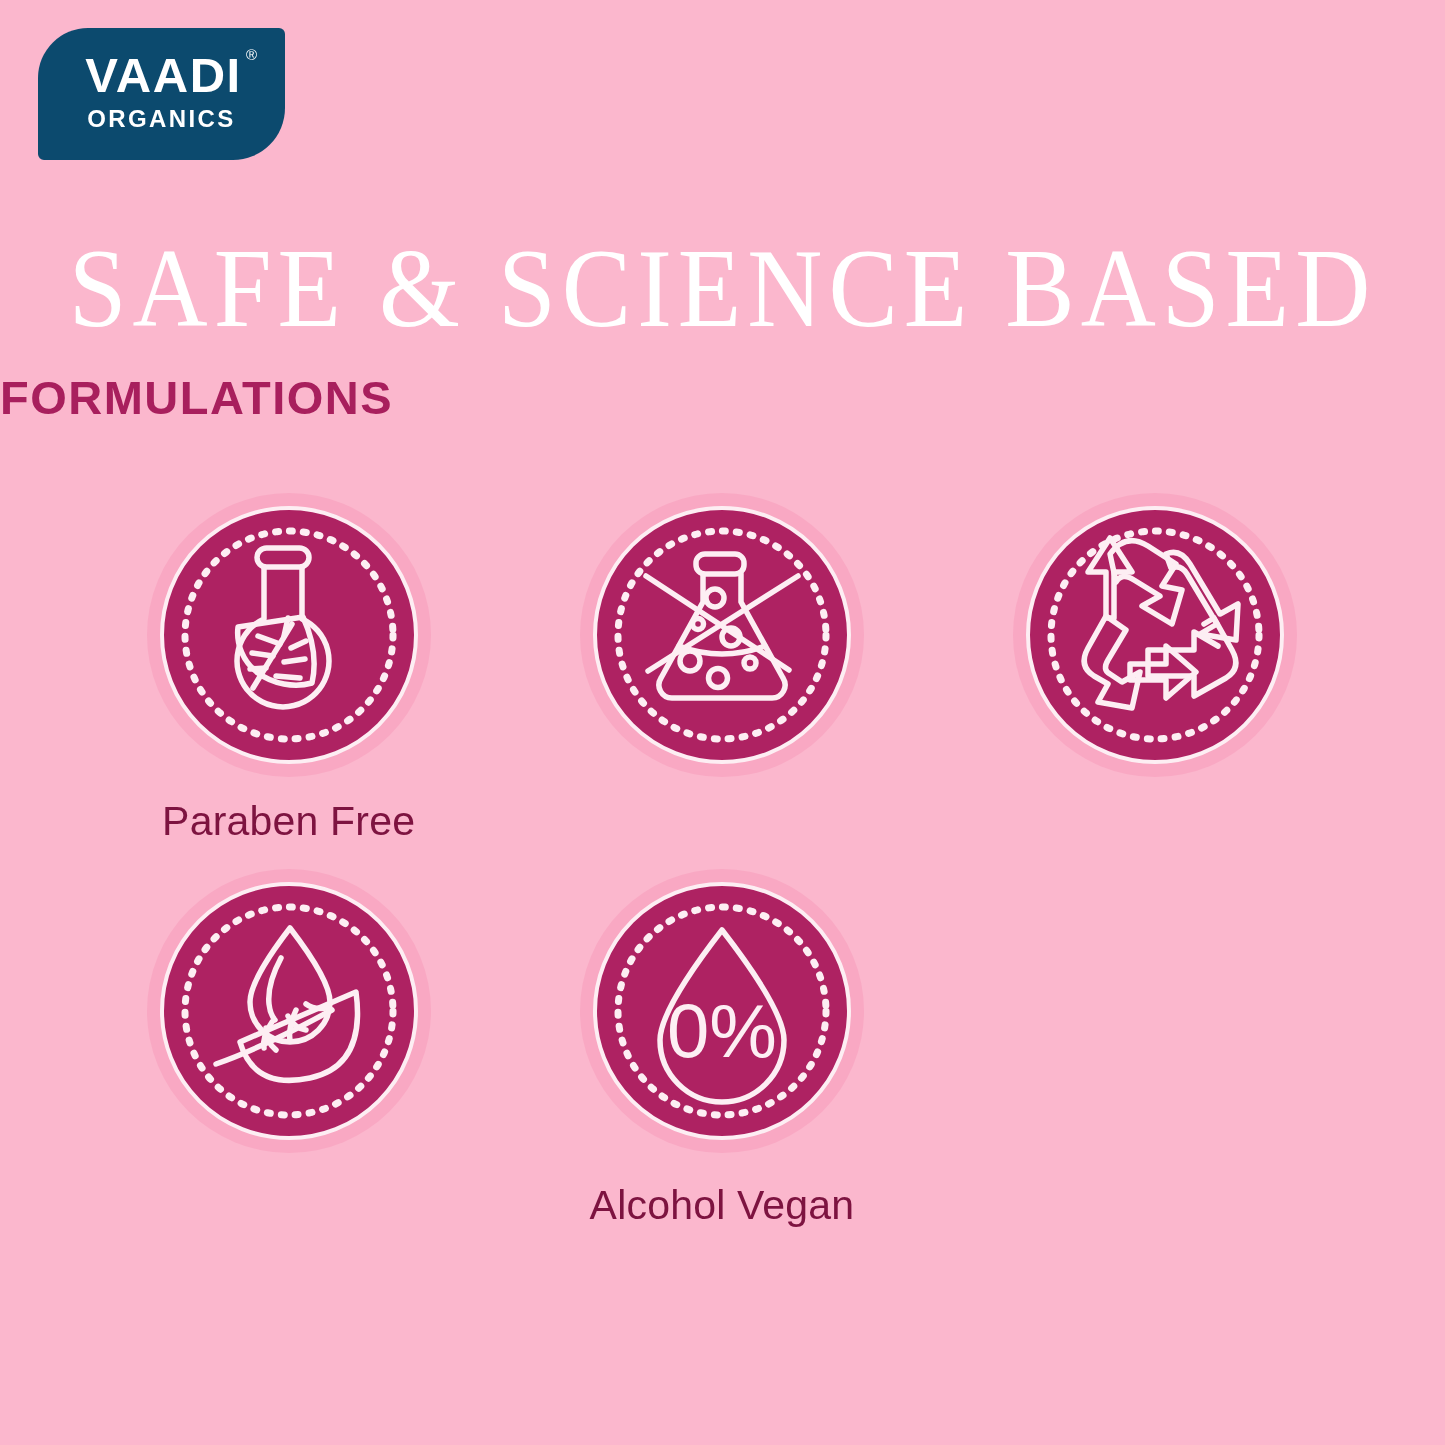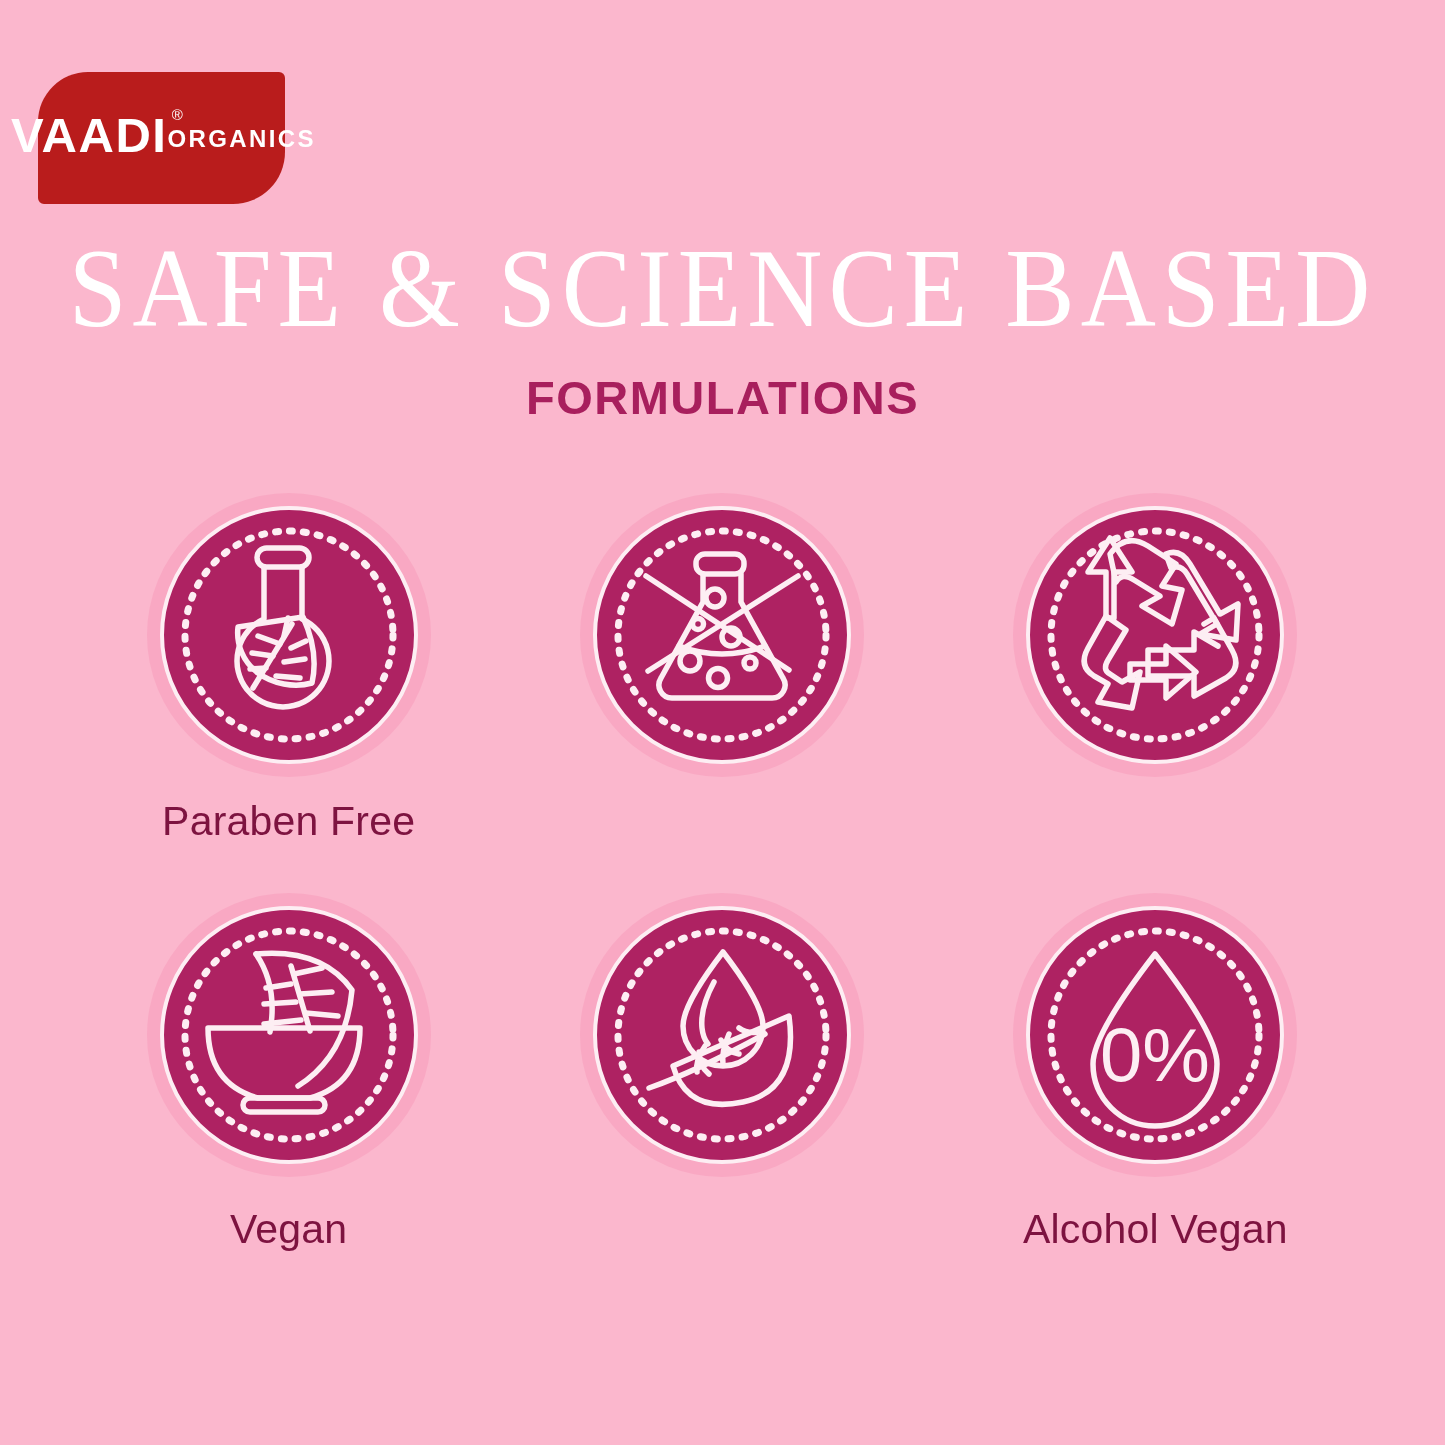--- a/index.html
+++ b/index.html
@@ -15,34 +15,33 @@
     position: relative;
   }
 
   
   .logo-badge {
     position: absolute;
     left: 38px;
     top: 28px;
     width: 247px;
     height: 132px;
-    background: #b91c1c;
+    background: #0c4a6e;
     border-radius: 46px 8px 8px 46px;
     -webkit-border-radius: 46px 8px 8px 46px;
     border-top-left-radius: 50px;
     border-top-right-radius: 6px;
     border-bottom-right-radius: 52px;
     border-bottom-left-radius: 6px;
     display: flex;
-    flex-direction: row;
+    flex-direction: column;
     align-items: center;
     justify-content: center;
     box-sizing: border-box;
     padding-bottom: 6px;
-    margin-top: 44px;
   }
   .logo-top {
     position: relative;
     color: #ffffff;
     font-family: "Liberation Sans", sans-serif;
     font-weight: bold;
     font-size: 49px;
     letter-spacing: 1.5px;
     line-height: 1;
     padding-left: 4px;
@@ -80,39 +79,38 @@
     line-height: 1;
     white-space: nowrap;
     transform: scaleY(1.08);
     transform-origin: top center;
   }
   .subhead {
     position: absolute;
     top: 374px;
     left: 0;
     width: 1445px;
-    text-align: center;
     color: #a81f5d;
     font-family: "Liberation Sans", sans-serif;
     font-size: 47px;
     font-weight: bold;
     letter-spacing: 1.5px;
     line-height: 1;
   }
 
   
   .grid {
     position: absolute;
     top: 490px;
     left: 72px;
     width: 1300px;
     display: grid;
     grid-template-columns: repeat(3, 1fr);
     grid-template-rows: auto auto;
-    row-gap: 44px;
+    row-gap: 20px;
   }
   .cell {
     display: flex;
     flex-direction: column;
     align-items: center;
   }
   .badge-wrap {
     width: 290px;
     height: 290px;
     position: relative;
@@ -237,43 +235,20 @@
           <path d="M84 48 q16,-22 38,-8 l28 18 -14 22 20 4 -10 34 -30 -18 18 -10 -26 -16 q-12,-8 -18,2 z"></path>
           <path d="M140 48 q14,-6 24,10 l30 50 18 -10 -2 36 -36 -6 17 -10 -30 -50 q-6,-10 -16,-6 z"></path>
           <path d="M80 110 L62 142 q-10,18 6,28 l14 8 -10 18 34 6 8 -36 -18 10 -12 -8 q-8,-4 -2,-14 l18 -30 z"></path>
           <path d="M104 198 l36 0 0 -18 30 26 -30 26 0 -18 -36 0 z" transform="translate(0,-40) scale(1)"></path>
           <path d="M178 118 l10 -6 18 32 q10,18 -6,28 l-32 18 0 -20 -46 0 0 -26 46 0 0 -18 24 14"></path>
         </g>
       </svg>
     </div>
   </div>
 
-  <div class="cell row2">
-    <div class="badge-wrap">
-      <div class="halo"></div>
-      <div class="disc"></div>
-      <svg class="badge-svg" viewBox="0 0 258 258">
-        <g fill="none" stroke="#fdeef3" stroke-width="5.5" stroke-linecap="round" stroke-linejoin="round">
-          <circle cx="129" cy="129" r="104" stroke-dasharray="3 11" stroke-width="7"></circle>
-          <path d="M96 48 q66,-6 96,36 -6,66 -54,96"></path>
-          <path d="M96 48 q22,32 14,78"></path>
-          <path d="M131 60 L150 125"></path>
-          <path d="M131 78 L106 82"></path>
-          <path d="M136 96 L104 98"></path>
-          <path d="M141 114 L104 118"></path>
-          <path d="M134 68 L162 62"></path>
-          <path d="M140 88 L172 86"></path>
-          <path d="M146 107 L178 110"></path>
-          <path d="M48 122 H200 q0,56 -50,70 H98 q-50,-14 -50,-70 Z"></path>
-          <rect x="83" y="192" width="82" height="14" rx="7"></rect>
-        </g>
-      </svg>
-    </div>
-    <div class="label">Vegan</div>
-  </div>
 
   <div class="cell row2">
     <div class="badge-wrap">
       <div class="halo"></div>
       <div class="disc"></div>
       <svg class="badge-svg" viewBox="0 0 258 258">
         <g fill="none" stroke="#fdeef3" stroke-width="5.5" stroke-linecap="round" stroke-linejoin="round">
           <circle cx="129" cy="129" r="104" stroke-dasharray="3 11" stroke-width="7"></circle>
           <path d="M130 46 q40,52 40,74 a40 40 0 0 1 -80 0 q0,-22 40,-74 Z"></path>
           <path d="M121 76 q-14,26 -12,46 1,10 6,16"></path>

